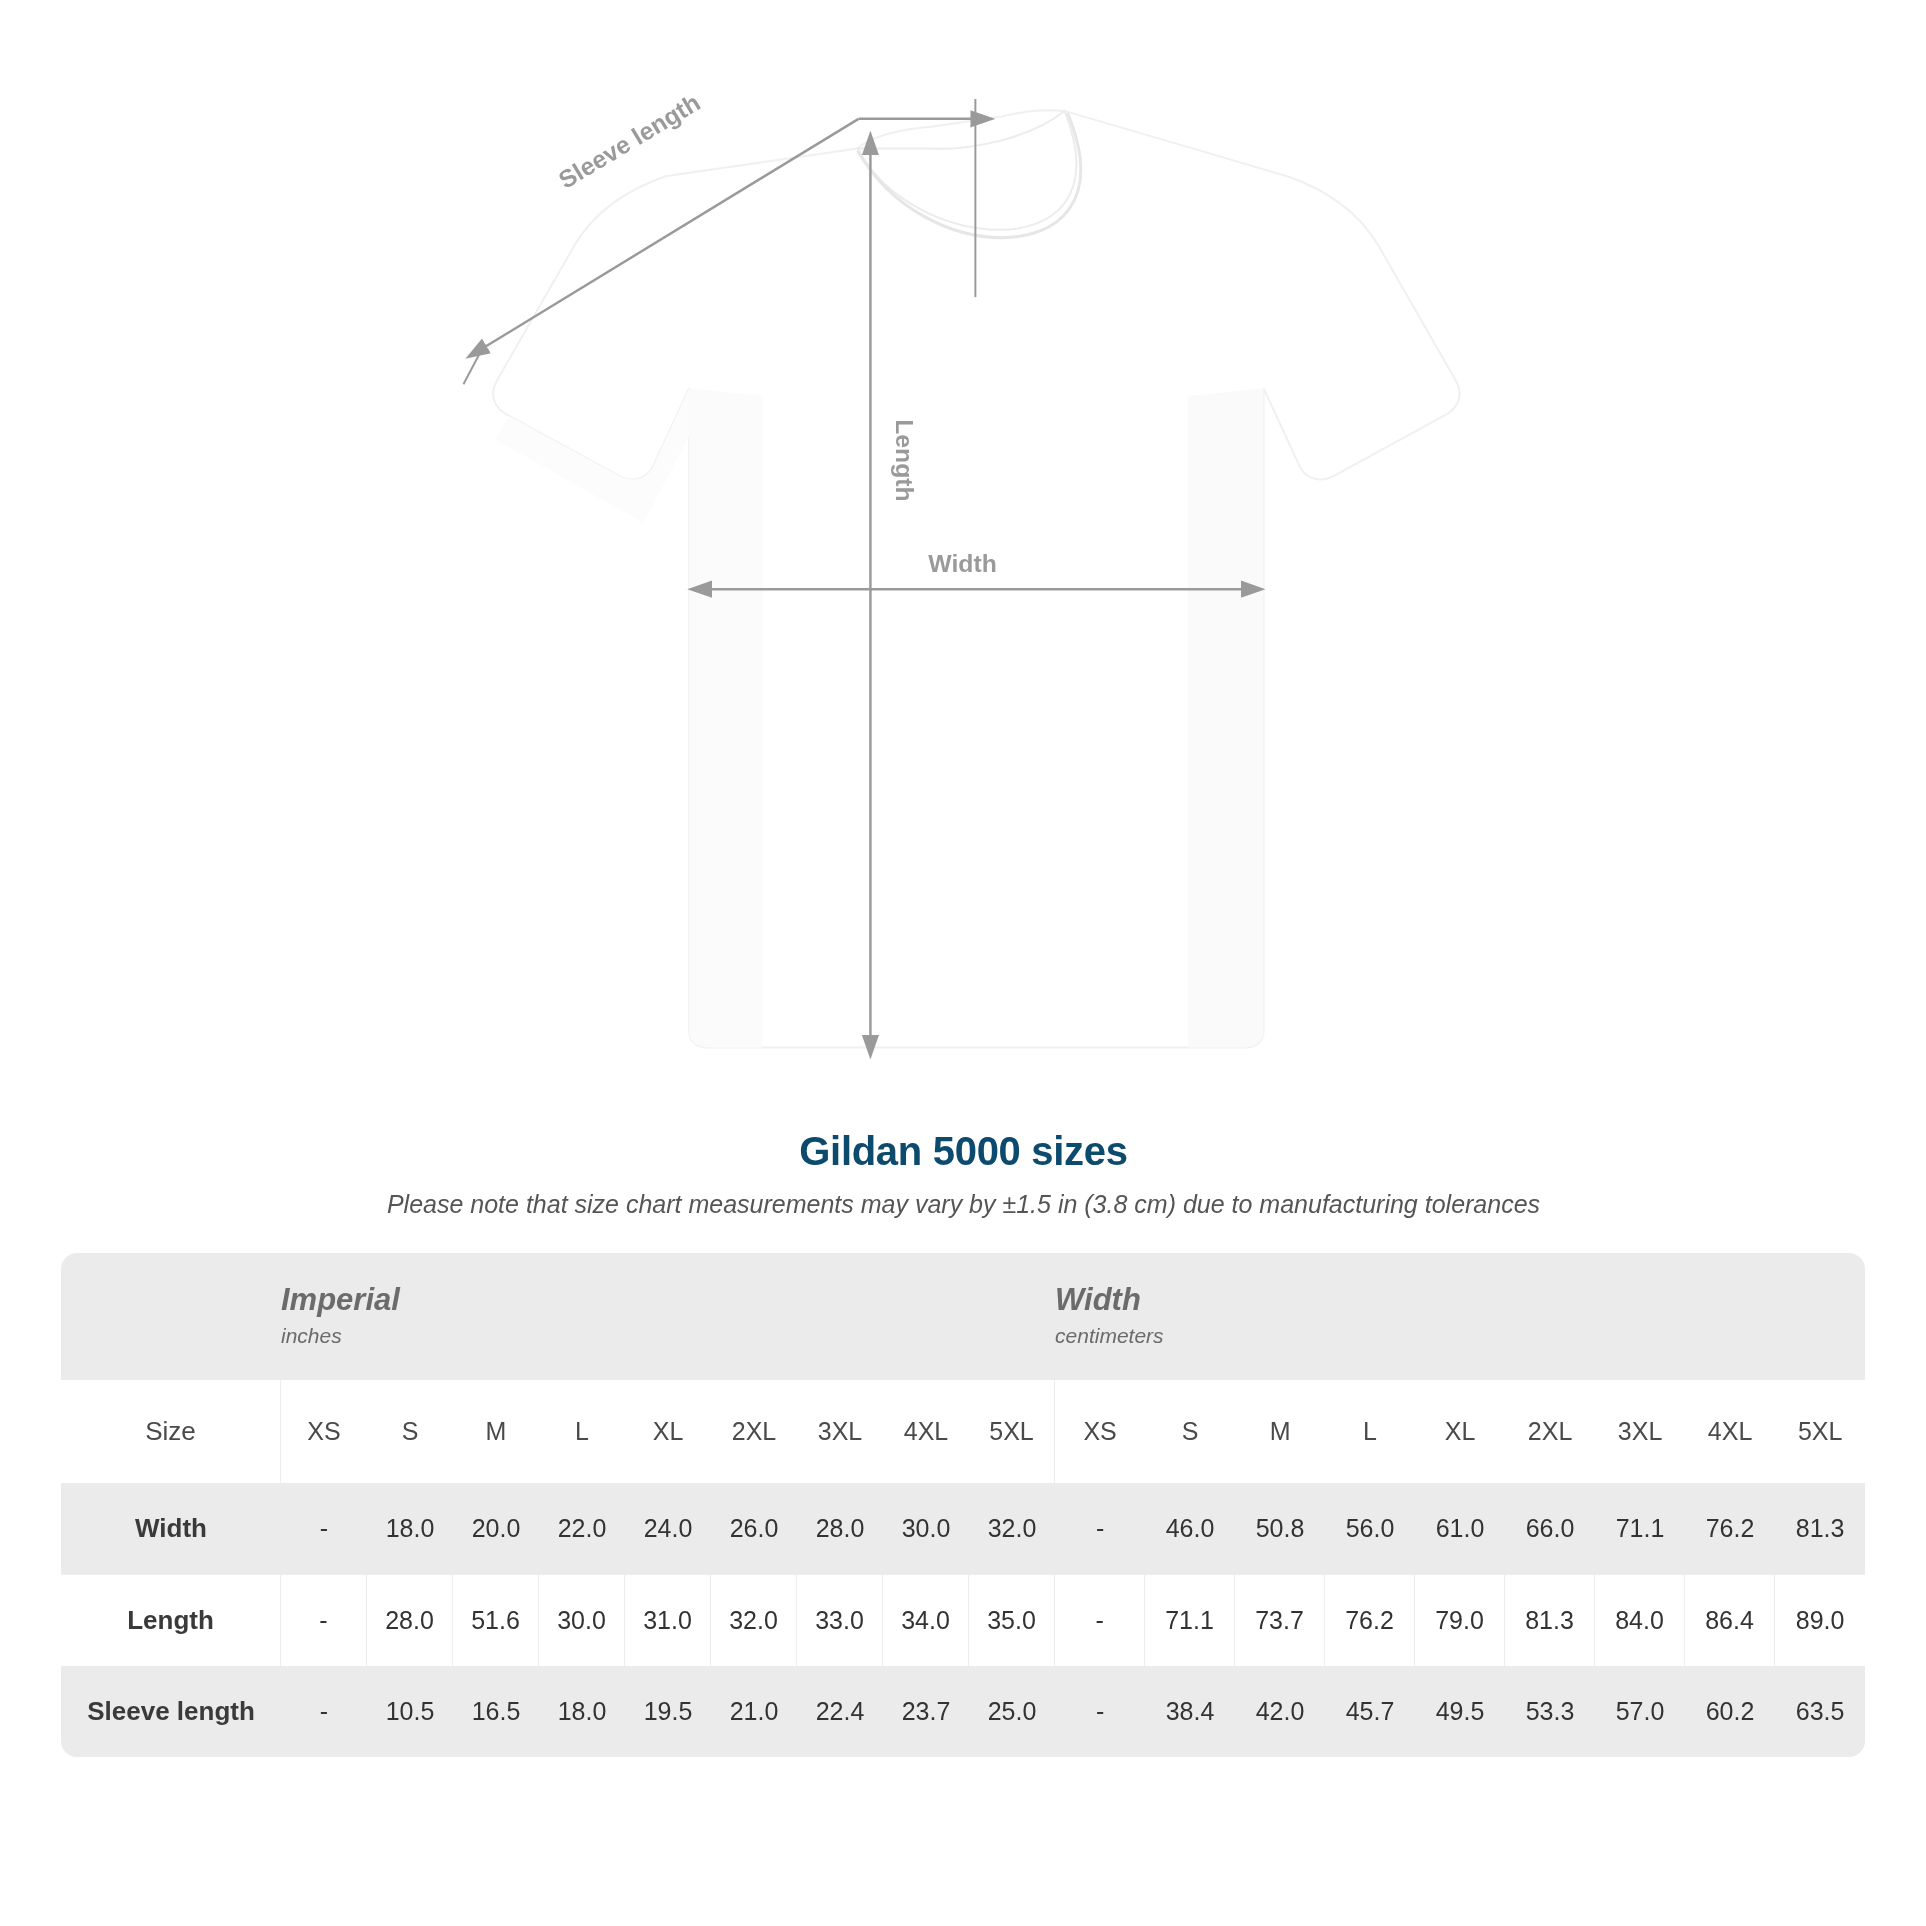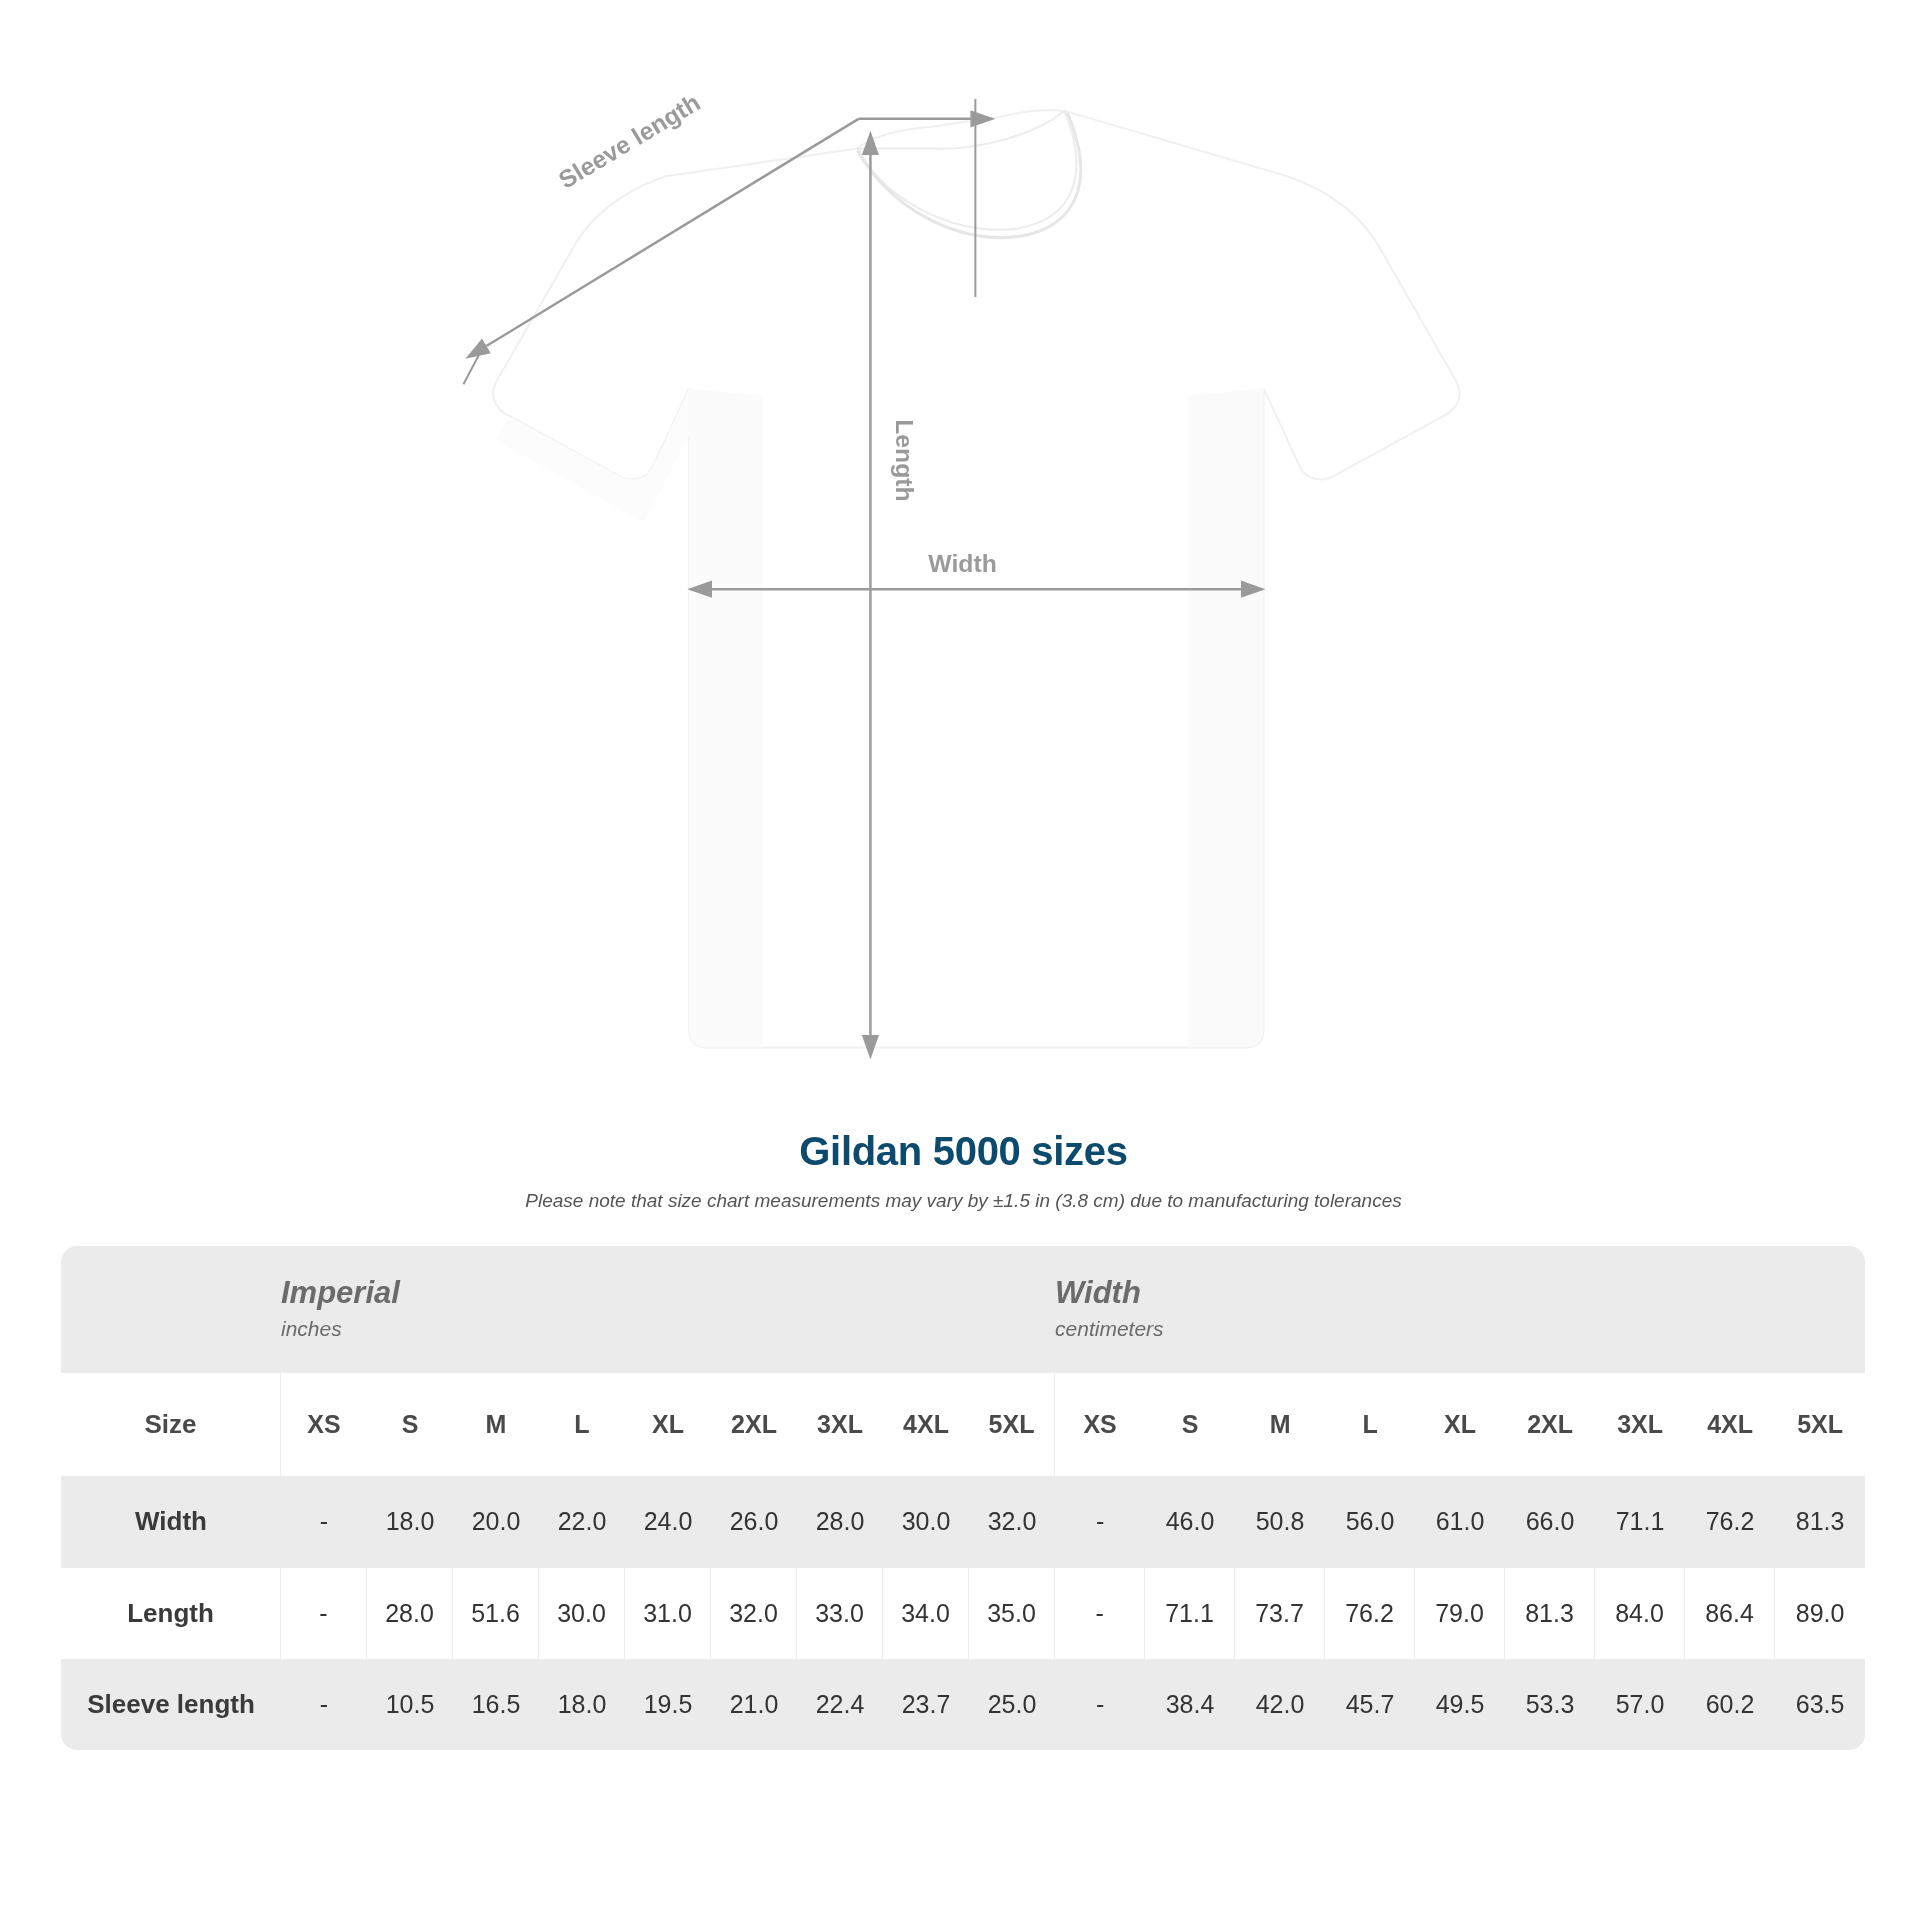--- a/index.html
+++ b/index.html
@@ -33,21 +33,21 @@
     margin-top: 20px;
   }
   .chart-title {
     font-size: 40px;
     font-weight: bold;
     color: #0c4a6e;
     letter-spacing: -0.3px;
     margin: 0 0 16px 0;
   }
   .chart-note {
-    font-size: 19px;
+    font-size: 25px;
     font-style: italic;
     color: #555555;
     margin: 0;
   }
 
   
   .table-wrap {
     margin: 34px 61px 0 61px;
   }
   table.size-table {
@@ -81,21 +81,21 @@
     color: #6b6b6b;
     line-height: 1.5;
   }
 
   .hdr-row td {
     height: 103px;
     background: #ffffff;
     text-align: center;
     vertical-align: middle;
     font-size: 25px;
-    font-weight: bold;
+    font-weight: normal;
     color: #4a4a4a;
     border-right: 1px solid #ededed;
   }
   .hdr-row td.rowlabel {
     font-size: 26px;
     border-right: 1px solid #ededed;
   }
   .hdr-row td.nogap { border-right: 1px solid #ededed; }
   .hdr-row td:last-child { border-right: 0; }
 

